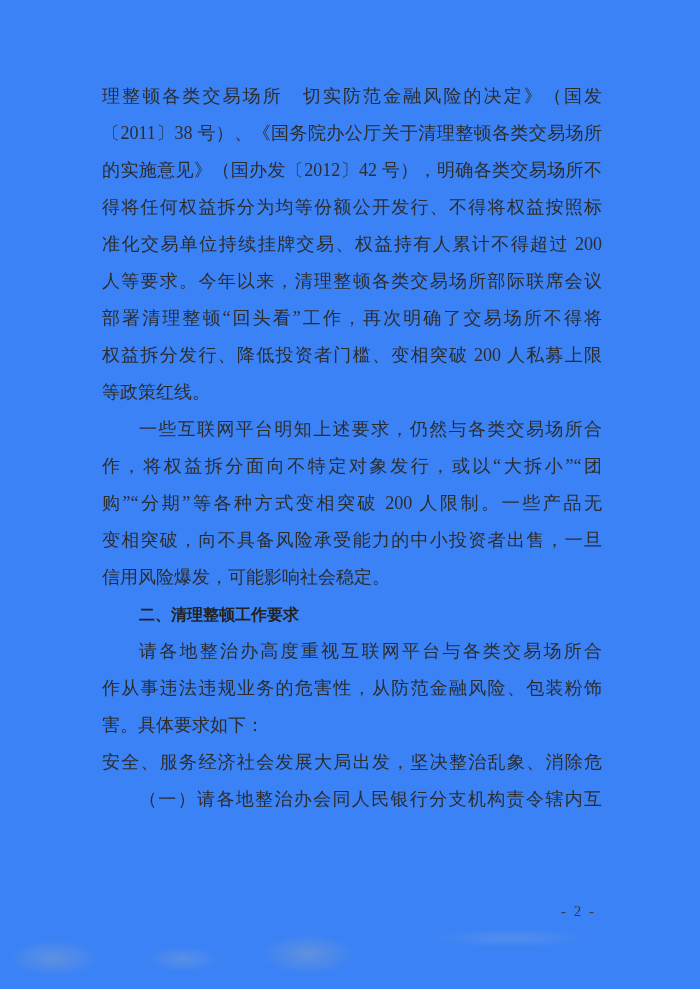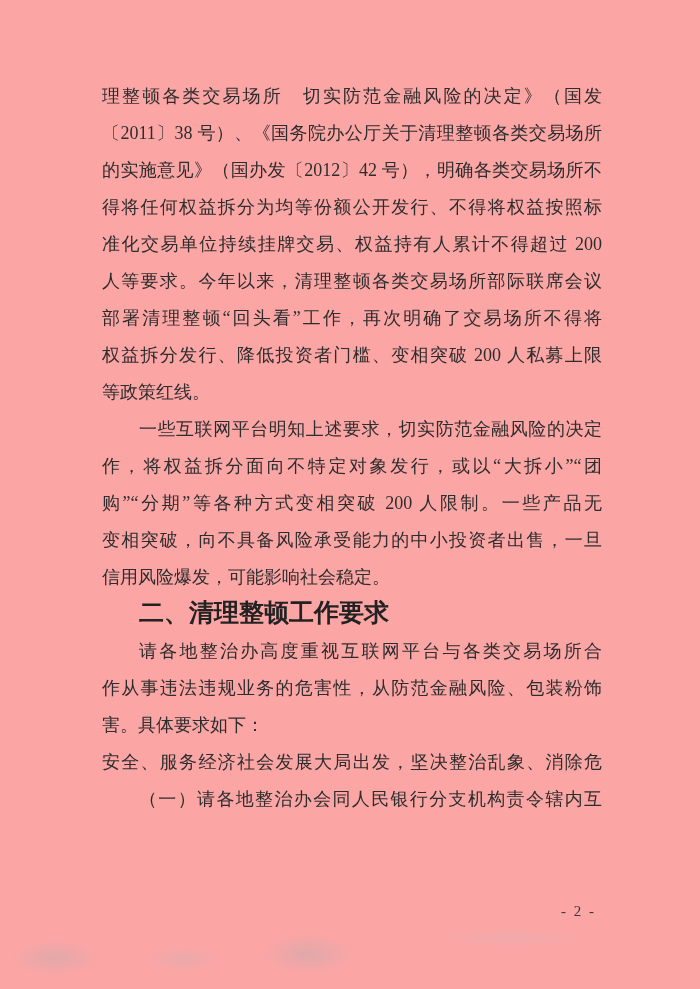--- a/index.html
+++ b/index.html
@@ -4,21 +4,21 @@
 <style>
   html, body {
     margin: 0;
     padding: 0;
     background: #ffffff;
   }
   .page {
     position: relative;
     width: 700px;
     height: 989px;
-    background: #fca5a5;
+    background: #3b82f6;
     overflow: hidden;
     font-family: "Liberation Serif", "DejaVu Serif", serif;
     color: #2d2d2d;
   }
   .text-block {
     position: absolute;
     left: 102px;
     top: 78px;
     width: 500px;
   }
@@ -30,23 +30,23 @@
     text-justify: inter-character;
     word-break: keep-all;
   }
   .ln-last {
     text-align-last: left;
   }
   .indent {
     text-indent: 37px;
   }
   .heading {
-    font-family: Liberation Mono, monospace;
+    font-family: Liberation Sans, sans-serif;
     font-weight: 700;
-    font-size: 25px;
+    font-size: 16px;
     color: #222222;
   }
   .page-number {
     position: absolute;
     top: 901px;
     right: 104px;
     font-size: 15px;
     line-height: 20px;
     letter-spacing: 2px;
     color: #3a3a3a;
@@ -83,21 +83,21 @@
     <div class="ln">理整顿各类交易场所　切实防范金融风险的决定》（国发</div>
     <div class="ln">〔2011〕38 号）、《国务院办公厅关于清理整顿各类交易场所</div>
     <div class="ln">的实施意见》（国办发〔2012〕42 号），明确各类交易场所不</div>
     <div class="ln">得将任何权益拆分为均等份额公开发行、不得将权益按照标</div>
     <div class="ln">准化交易单位持续挂牌交易、权益持有人累计不得超过 200</div>
     <div class="ln">人等要求。今年以来，清理整顿各类交易场所部际联席会议</div>
     <div class="ln">部署清理整顿“回头看”工作，再次明确了交易场所不得将</div>
     <div class="ln">权益拆分发行、降低投资者门槛、变相突破 200 人私募上限</div>
     <div class="ln ln-last">等政策红线。</div>
 
-    <div class="ln indent">一些互联网平台明知上述要求，切实防范金融风险的决定</div>
+    <div class="ln indent">一些互联网平台明知上述要求，仍然与各类交易场所合</div>
     <div class="ln">作，将权益拆分面向不特定对象发行，或以“大拆小”“团</div>
     <div class="ln">购”“分期”等各种方式变相突破 200 人限制。一些产品无</div>
     <div class="ln">变相突破，向不具备风险承受能力的中小投资者出售，一旦</div>
     <div class="ln ln-last">信用风险爆发，可能影响社会稳定。</div>
 
     <div class="ln ln-last indent heading">二、清理整顿工作要求</div>
 
     <div class="ln indent">请各地整治办高度重视互联网平台与各类交易场所合</div>
     <div class="ln">作从事违法违规业务的危害性，从防范金融风险、包装粉饰</div>
     <div class="ln ln-last">害。具体要求如下：</div>

